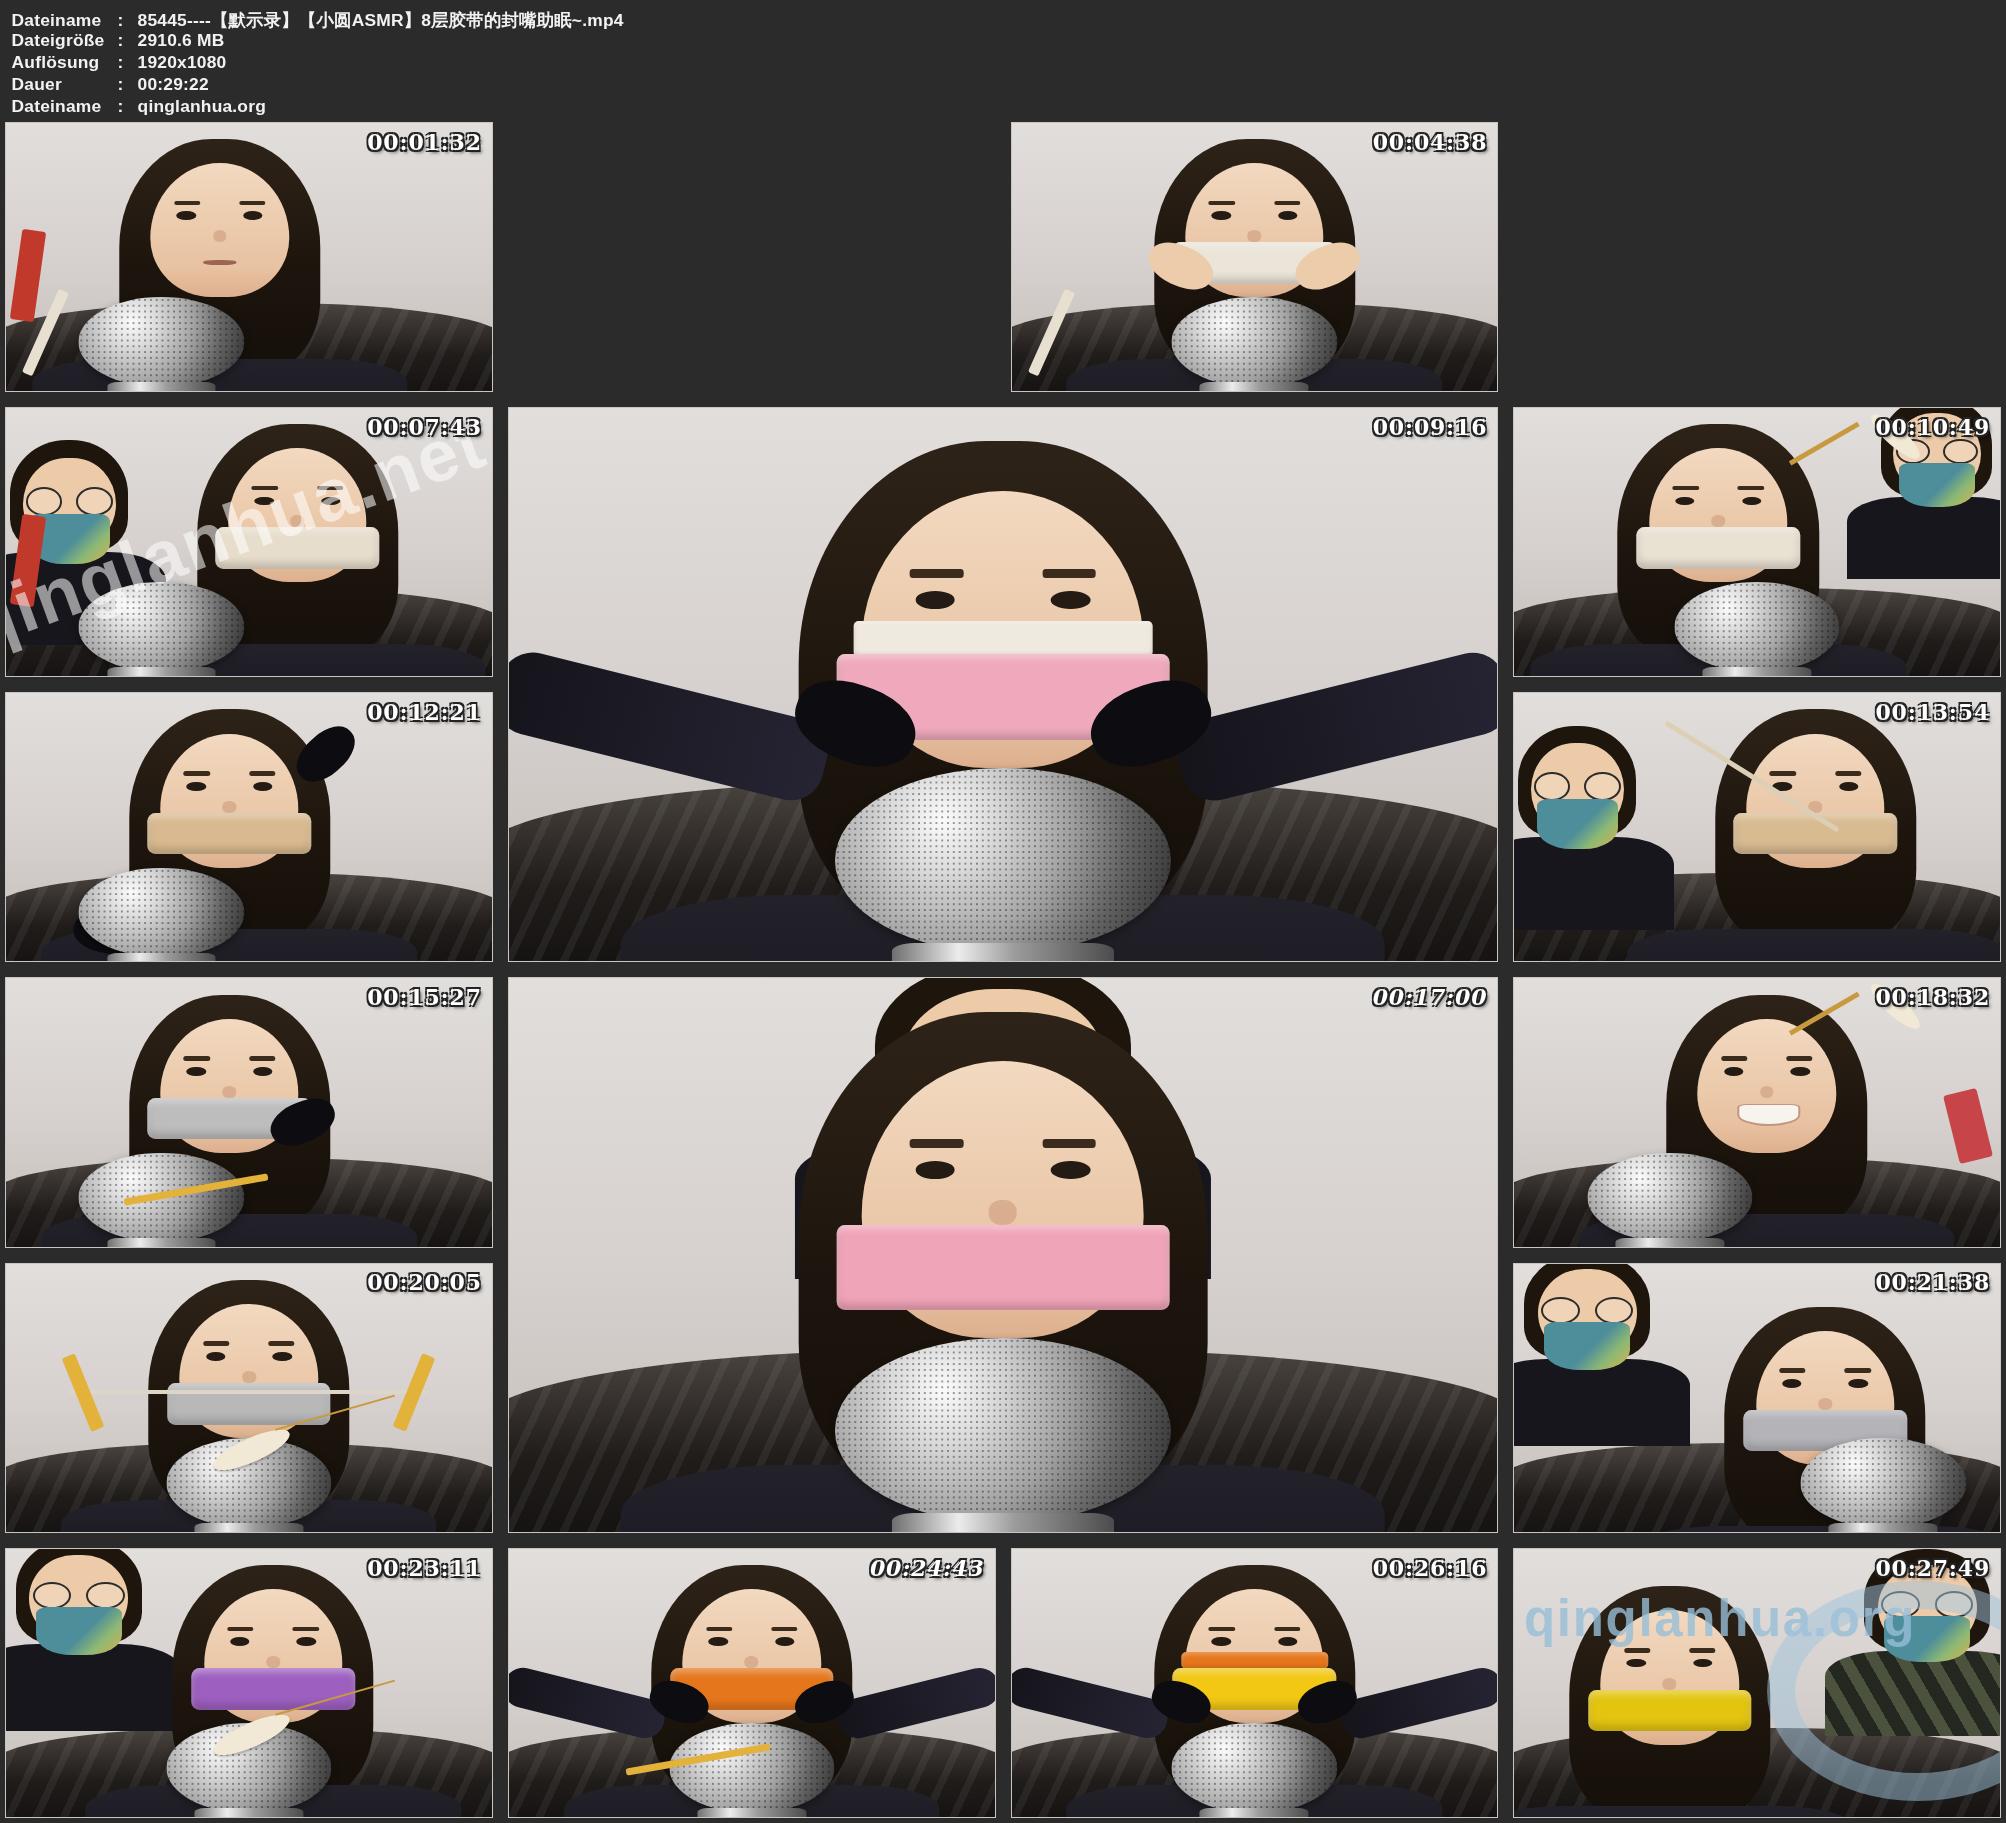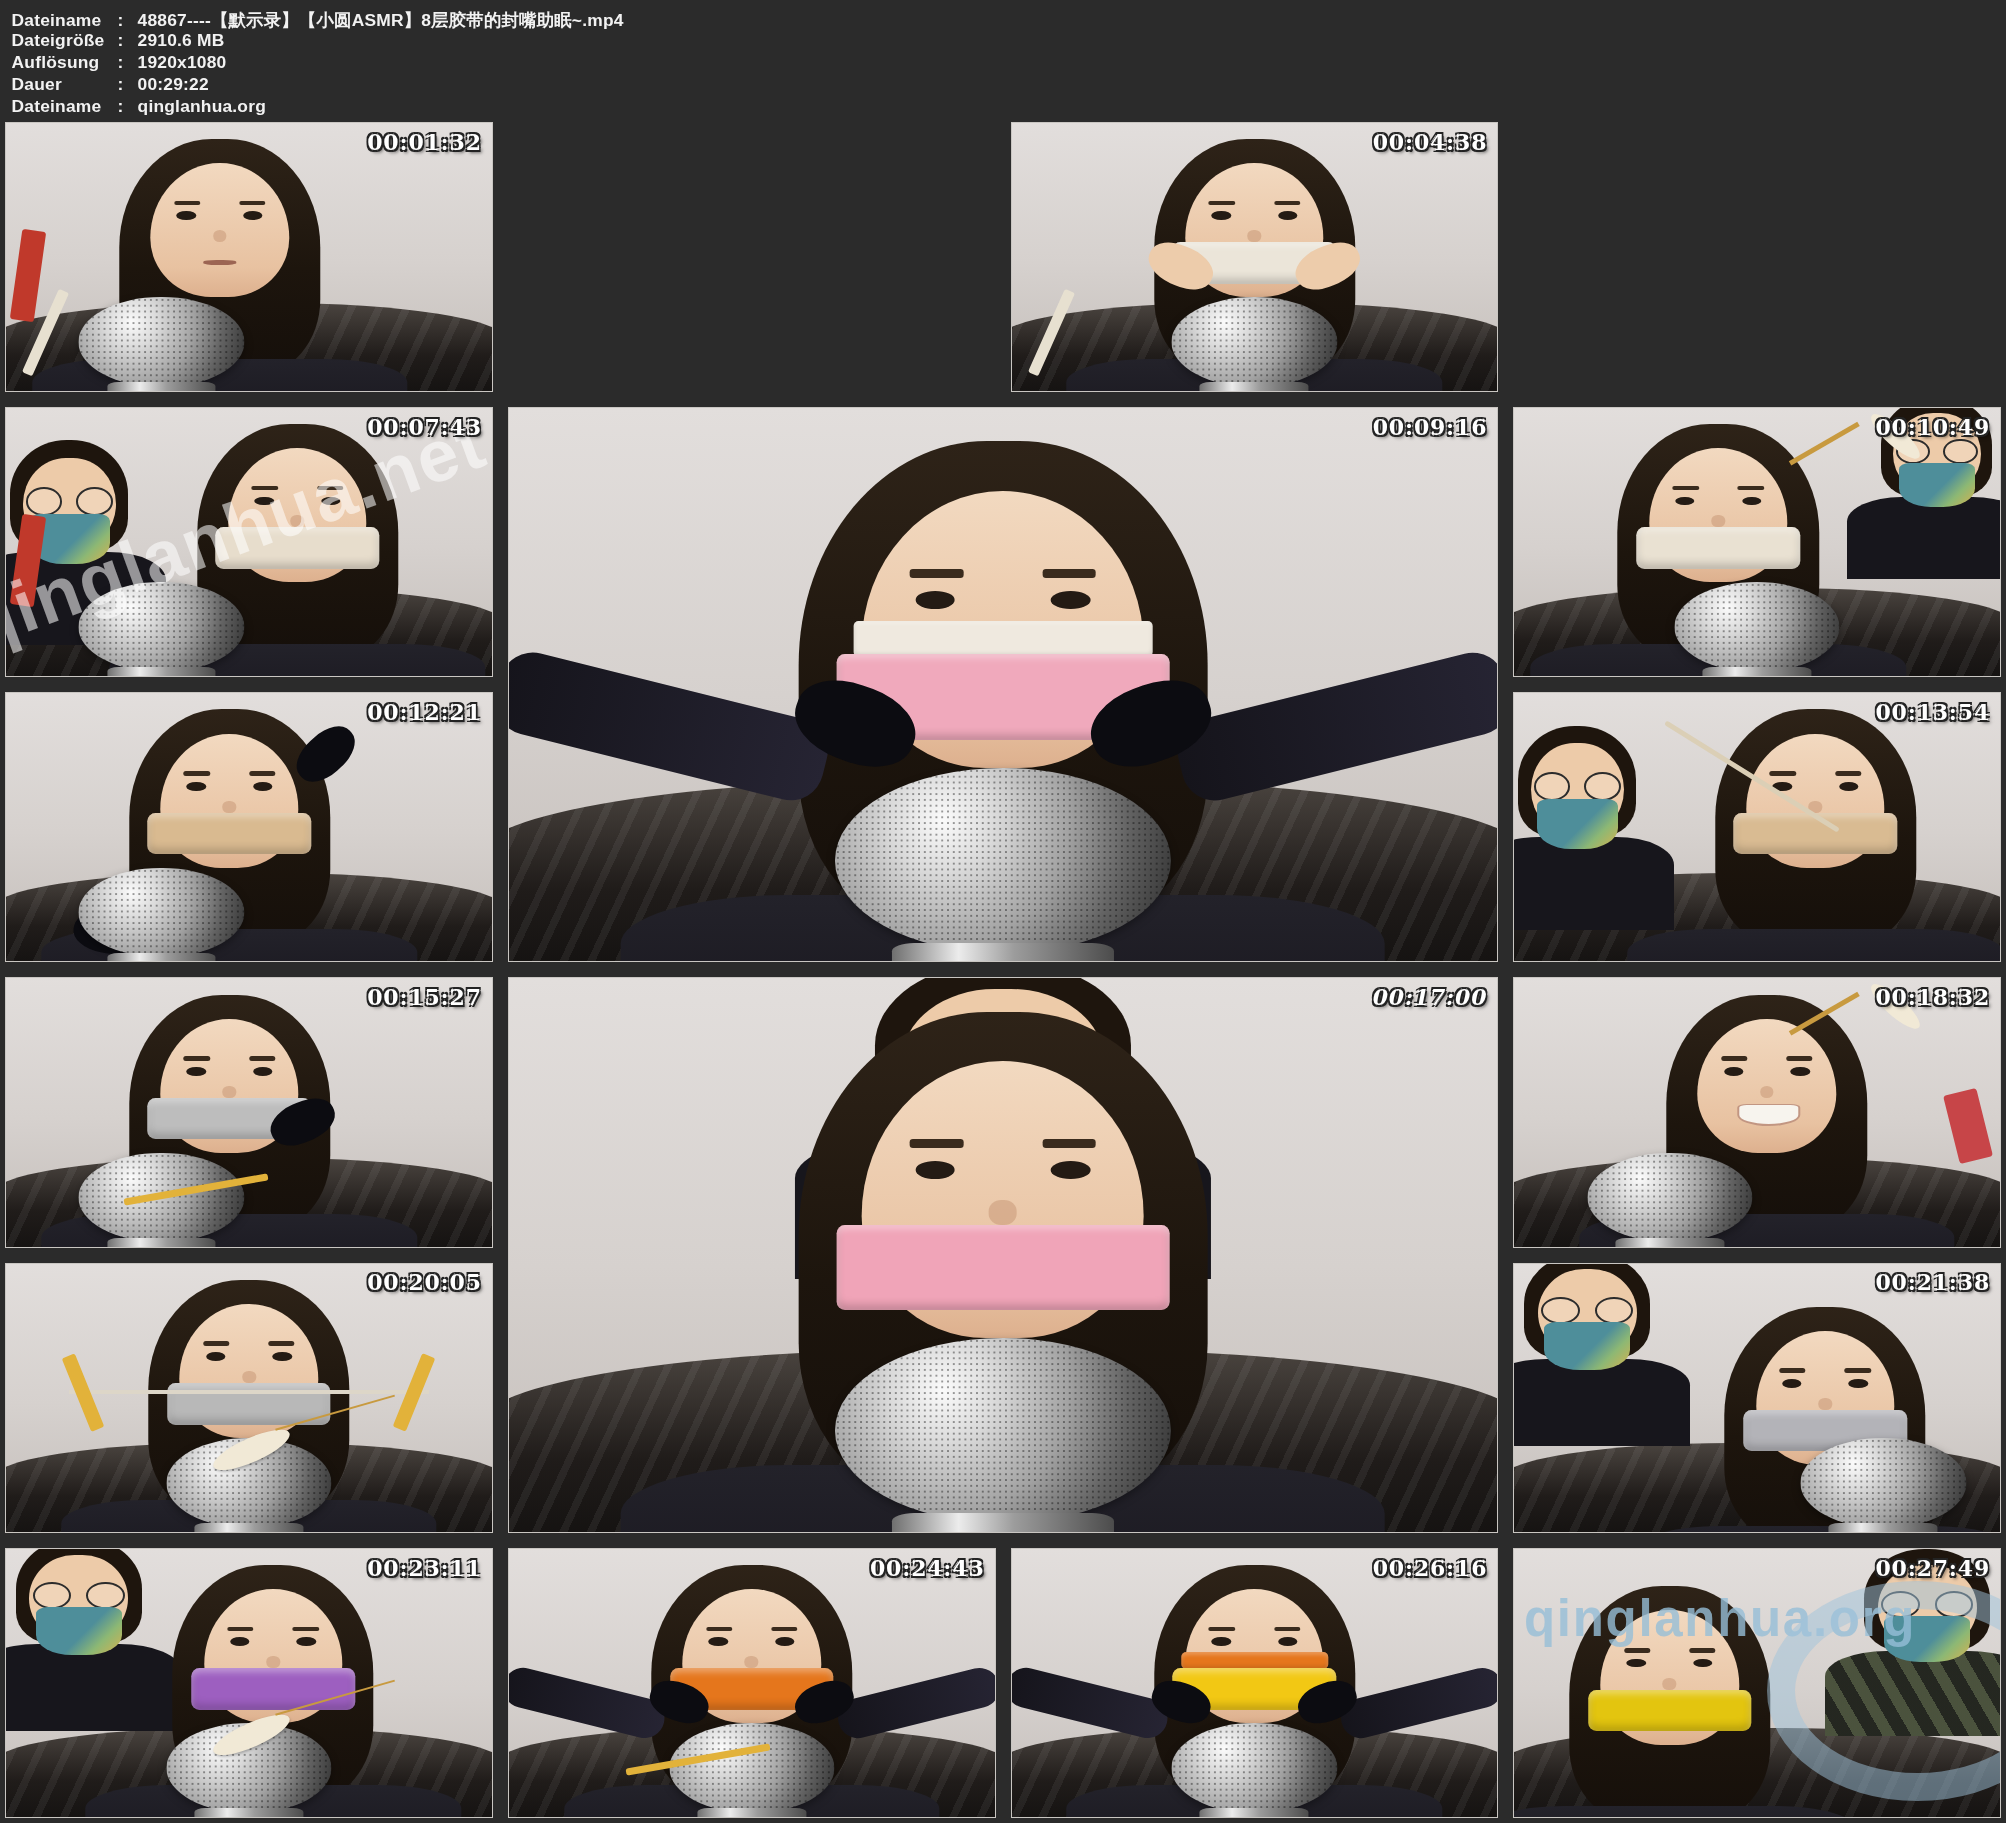--- a/index.html
+++ b/index.html
@@ -156,21 +156,21 @@
 </style>
 </head>
 <body>
 
 <div class="sheet">
 
   <div class="header">
     <div class="meta-row">
       <span class="meta-label">Dateiname</span>
       <span class="meta-colon">:</span>
-      <span class="meta-value">48867----【默示录】【小圆ASMR】8层胶带的封嘴助眠~.mp4</span>
+      <span class="meta-value">85445----【默示录】【小圆ASMR】8层胶带的封嘴助眠~.mp4</span>
     </div>
     <div class="meta-row">
       <span class="meta-label">Dateigröße</span>
       <span class="meta-colon">:</span>
       <span class="meta-value">2910.6 MB</span>
     </div>
     <div class="meta-row">
       <span class="meta-label">Auflösung</span>
       <span class="meta-colon">:</span>
       <span class="meta-value">1920x1080</span>
@@ -580,21 +580,21 @@
 
     </div>
     <div class="mic pos-center">
       <span class="mic-ball"></span>
       <span class="mic-base"></span>
     </div>
 
     <span class="ts">00:23:11</span>
   <div class="prop feather-mic"></div>
       </figure>
-      <figure class="thumb" style="grid-area: 6 / 2 / span 1 / span 1;">
+      <figure class="thumb" style="grid-area: 6 / 2 / span 1 / span 1; font-style: italic;">
     <div class="wall"></div>
     <div class="couch"></div>
 
     <div class="person" style="left: 50%;">
       <span class="hair"></span>
       <span class="face">
         <span class="brow l"></span>
         <span class="brow r"></span>
         <span class="eye l"></span>
         <span class="eye r"></span>

